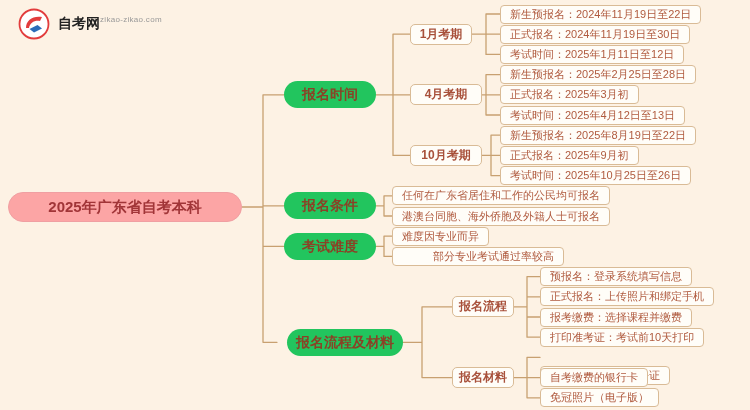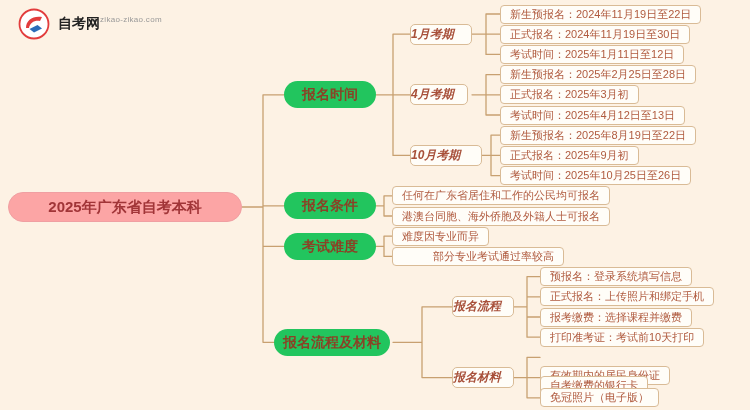--- a/index.html
+++ b/index.html
@@ -33,25 +33,26 @@
     height:27px;line-height:27px;
     text-align:center;
     background:#22c55e;
     border-radius:14px;
     color:#8a4226;
     font-size:14px;font-weight:bold;
   }
   
   .sub{
     height:21px;line-height:19px;
+    text-align:center;
     background:#fffdf8;
     border:1px solid #d9bb96;
     border-radius:5px;
     color:#a8503a;
-    font-size:12px;font-weight:bold;font-style:italic;
+    font-size:12px;font-weight:bold;
   }
   
   .leaf{
     height:19px;line-height:17px;
     padding:0 9px;
     background:#fffdf8;
     border:1px solid #d9bb96;
     border-radius:4px;
     color:#b05a3e;
     font-size:11px;
@@ -109,24 +110,24 @@
       <span class="site-name">自考网</span>
       <span class="site-url">zikao-zikao.com</span>
     </div>
   </div>
 
   <div class="node root" style="left:8px;top:192px;width:234px;">2025年广东省自考本科</div>
 
   <div class="node branch" style="left:284px;top:81.3px;width:92px;">报名时间</div>
   <div class="node branch" style="left:284px;top:192.4px;width:92px;">报名条件</div>
   <div class="node branch" style="left:284px;top:232.8px;width:92px;">考试难度</div>
-  <div class="node branch" style="left:274px;top:328.8px;width:116px;">报名流程及材料</div>
+  <div class="node branch" style="left:287px;top:328.8px;width:116px;">报名流程及材料</div>
 
   <div class="node sub" style="left:410px;top:23.7px;width:62px;">1月考期</div>
-  <div class="node sub" style="left:410px;top:84.3px;width:58px;">4月考期</div>
+  <div class="node sub" style="left:410px;top:84.3px;width:72px;">4月考期</div>
   <div class="node sub" style="left:410px;top:144.9px;width:72px;">10月考期</div>
   <div class="node sub" style="left:452px;top:296.4px;width:62px;">报名流程</div>
   <div class="node sub" style="left:452px;top:367.1px;width:62px;">报名材料</div>
 
   <div class="node leaf" style="left:500px;top:4.5px;">新生预报名：2024年11月19日至22日</div>
   <div class="node leaf" style="left:500px;top:24.7px;">正式报名：2024年11月19日至30日</div>
   <div class="node leaf" style="left:500px;top:44.9px;">考试时间：2025年1月11日至12日</div>
 
   <div class="node leaf" style="left:500px;top:65.1px;">新生预报名：2025年2月25日至28日</div>
   <div class="node leaf" style="left:500px;top:85.3px;">正式报名：2025年3月初</div>
@@ -141,16 +142,16 @@
 
   <div class="node leaf" style="left:392px;top:226.7px;">难度因专业而异</div>
   <div class="node leaf" style="left:392px;top:246.9px;padding-left:40px;">部分专业考试通过率较高</div>
 
   <div class="node leaf" style="left:540px;top:267.1px;">预报名：登录系统填写信息</div>
   <div class="node leaf" style="left:540px;top:287.3px;">正式报名：上传照片和绑定手机</div>
   <div class="node leaf" style="left:540px;top:307.5px;">报考缴费：选择课程并缴费</div>
   <div class="node leaf" style="left:540px;top:327.7px;">打印准考证：考试前10天打印</div>
 
   <div class="node leaf" style="left:540px;top:366px;">有效期内的居民身份证</div>
-  <div class="node leaf" style="left:540px;top:376px;">自考缴费的银行卡</div>
+  <div class="node leaf" style="left:540px;top:368px;">自考缴费的银行卡</div>
   <div class="node leaf" style="left:540px;top:388.3px;">免冠照片（电子版）</div>
 
 </div>
 
 </body></html>

